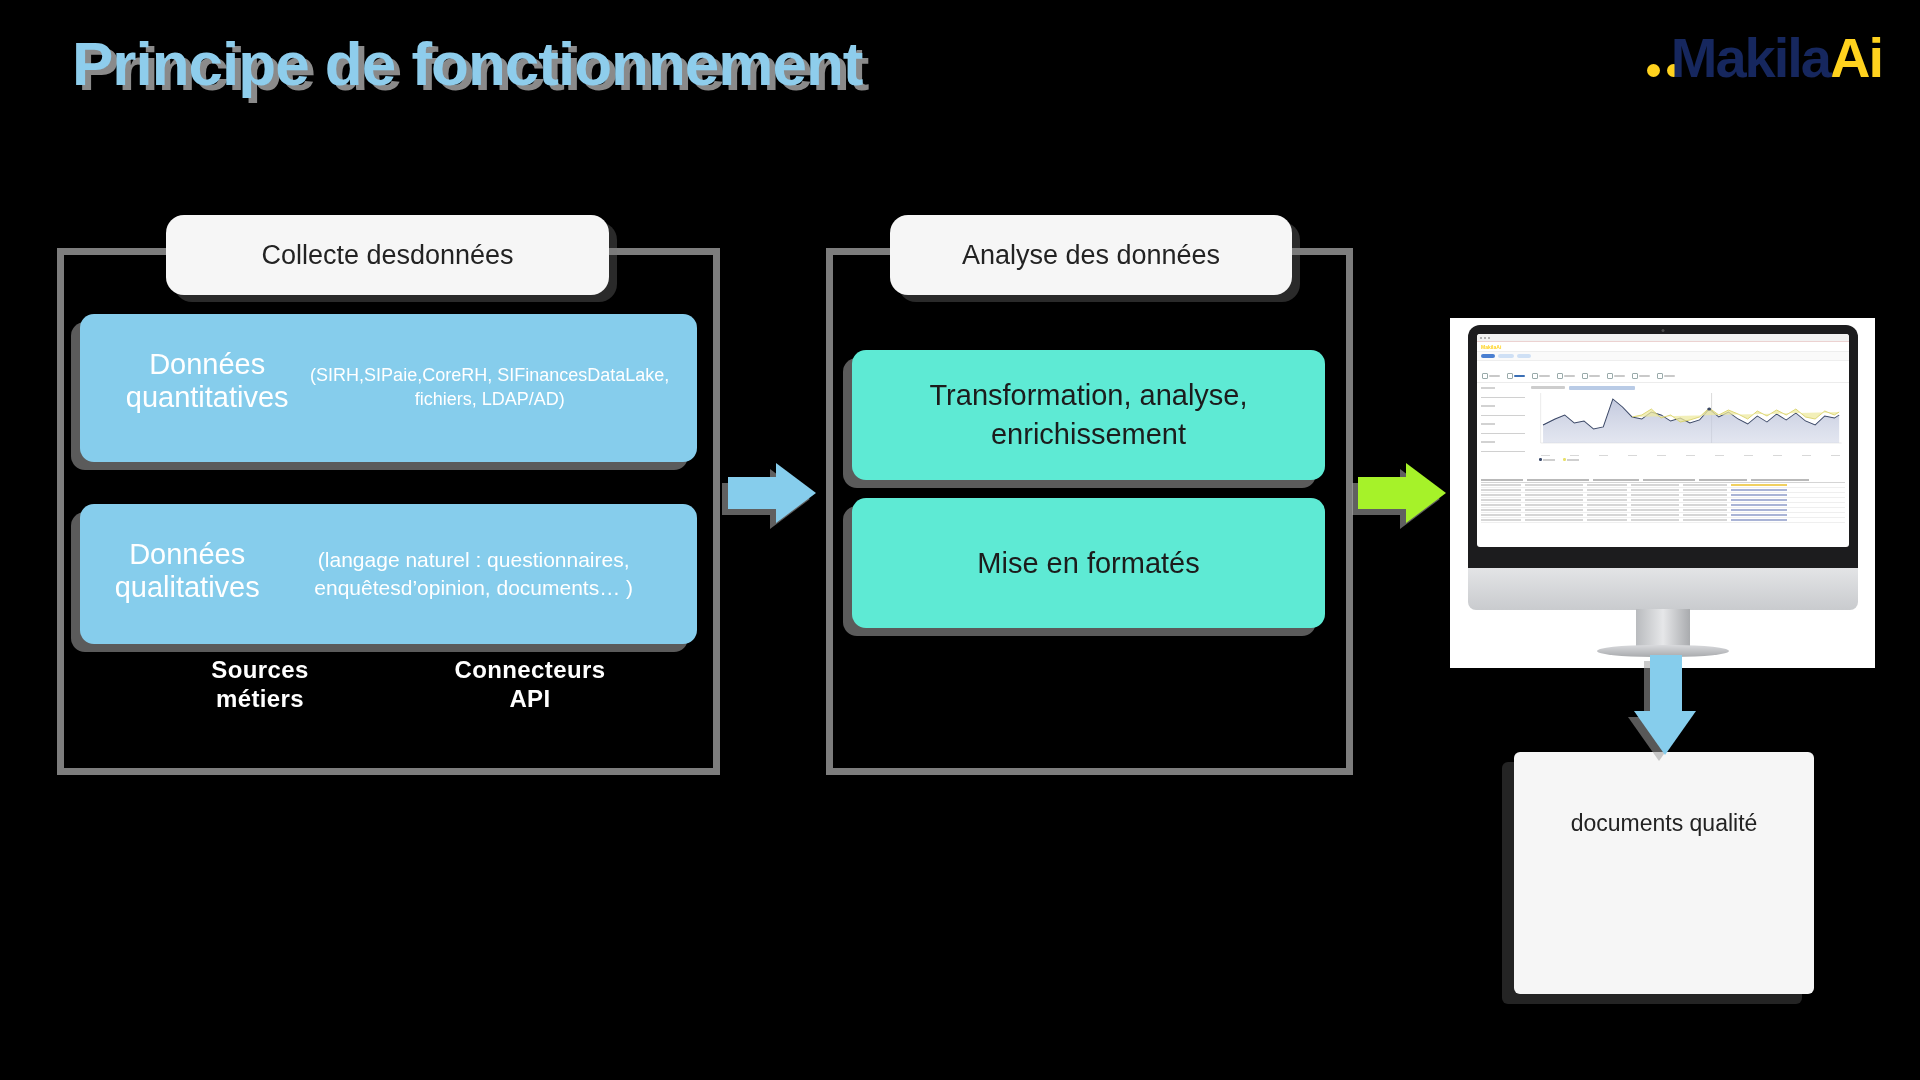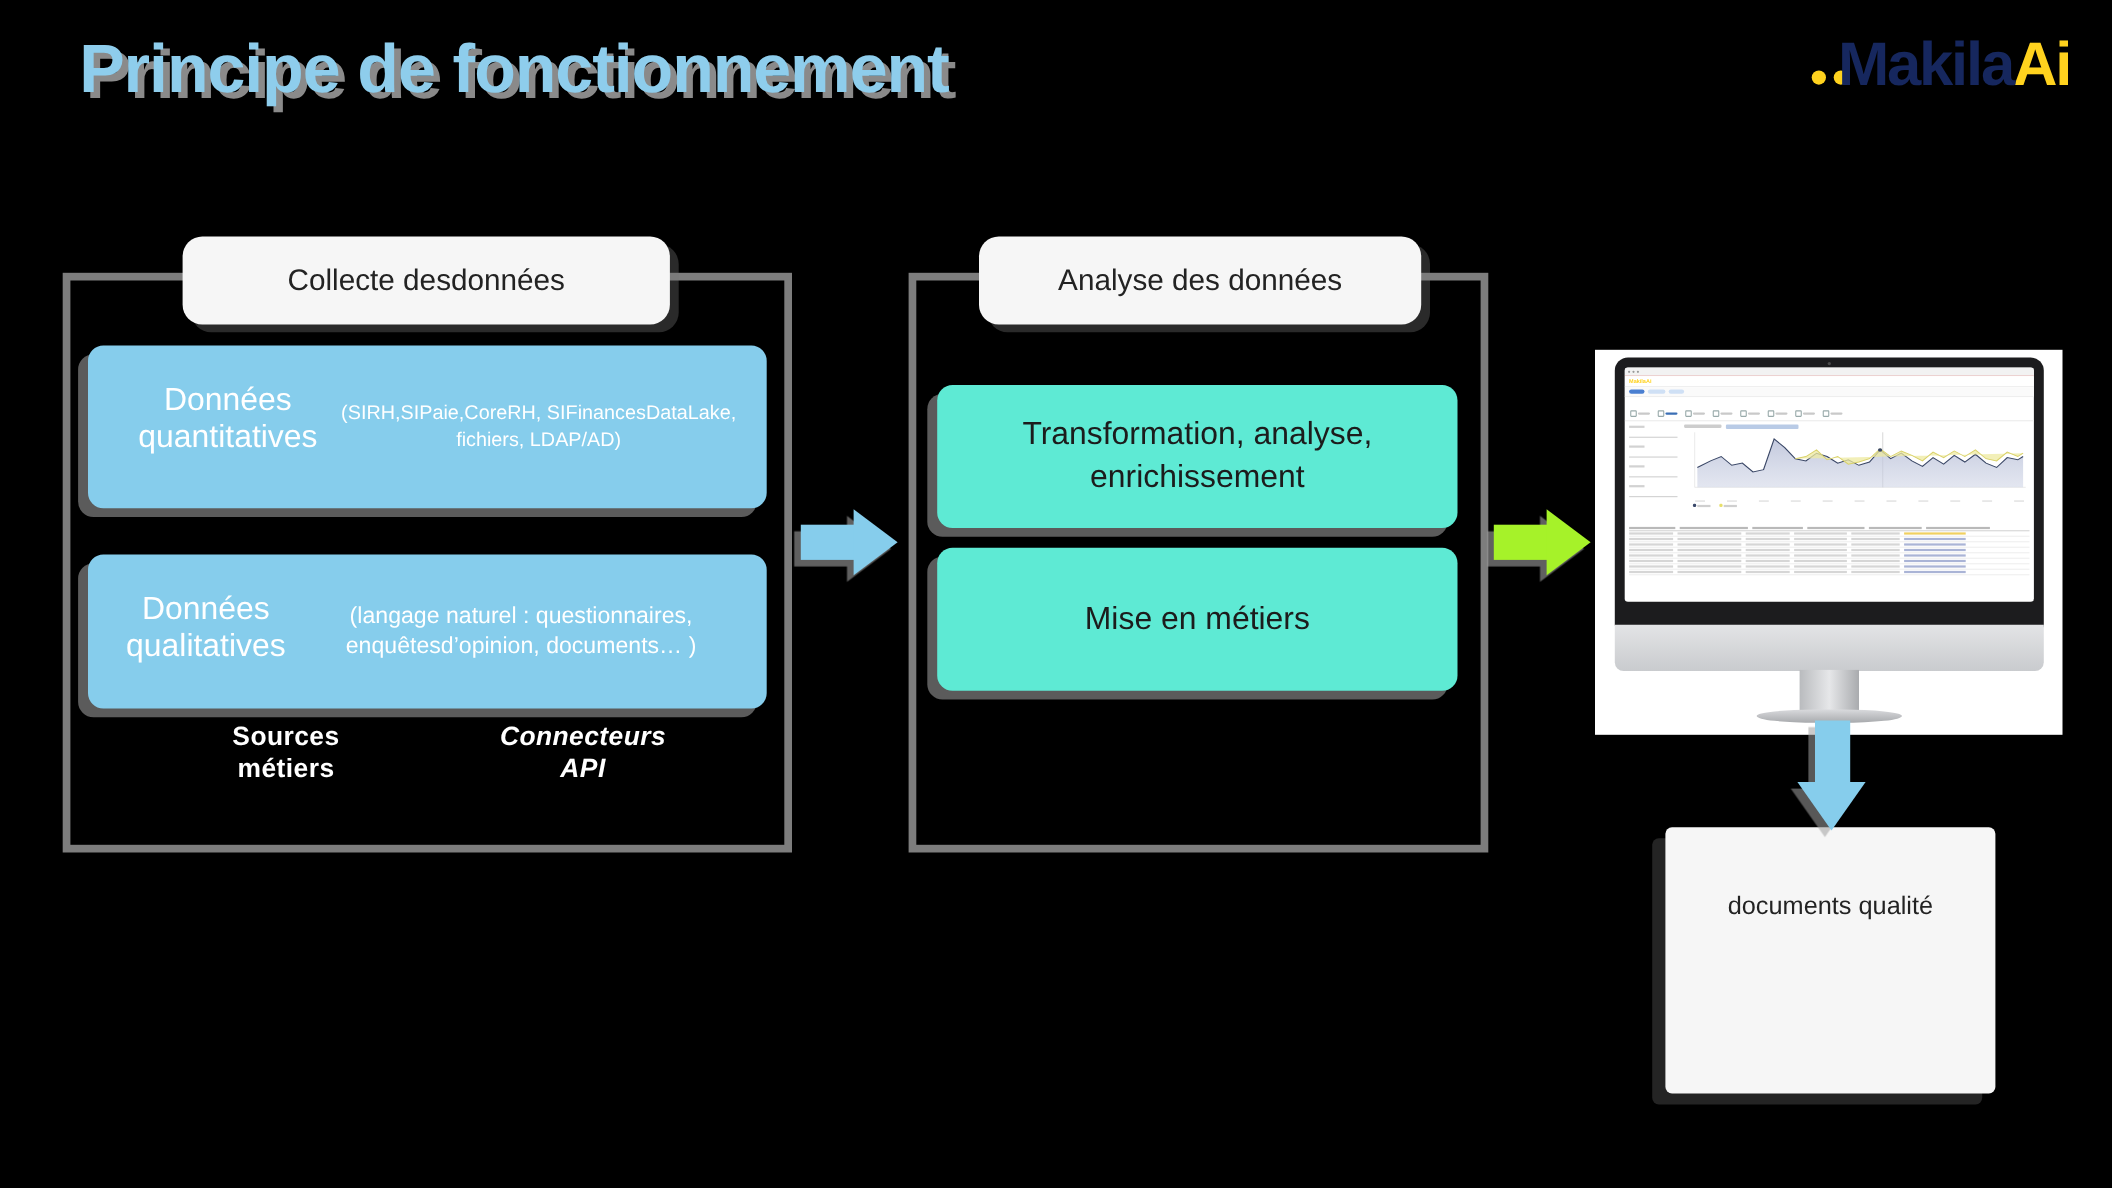--- a/index.html
+++ b/index.html
@@ -91,21 +91,21 @@
   #card-qualite{left:852px;top:498px;width:473px;height:130px;padding:6px 30px;}
   #card-qualite .card-title{font-size:29px;}
 
   
   .obscured-label{
     position:absolute;color:#ffffff;font-size:24px;font-weight:700;
     text-align:center;line-height:1.22;letter-spacing:.4px;
     z-index:5;
   }
   #label-sources-metiers{left:150px;top:655px;width:220px;}
-  #label-connecteurs-api{left:420px;top:655px;width:220px;font-style:italic;}
+  #label-connecteurs-api{left:420px;top:655px;width:220px;}
 
   
   .arrow-right{
     position:absolute;width:88px;height:60px;z-index:7;
     filter:drop-shadow(-6px 6px 0 rgba(160,160,160,.6));
   }
   .arrow-right .shaft{position:absolute;left:0;top:14px;width:52px;height:32px;}
   .arrow-right .head{
     position:absolute;left:48px;top:0;width:0;height:0;
     border-top:30px solid transparent;border-bottom:30px solid transparent;
@@ -258,21 +258,21 @@
 
   <div id="frame-analyse" class="stage-frame"></div>
 
   <div id="chip-analyse" class="frame-chip">Analyse des données</div>
 
   <div id="card-transformation" class="card card-green">
     <div class="card-title">Transformation, analyse, enrichissement</div>
   </div>
 
   <div id="card-qualite" class="card card-green">
-    <div class="card-title">Mise en métiers</div>
+    <div class="card-title">Mise en formatés</div>
   </div>
 
   <div id="arrow-analyse-ecran" class="arrow-right">
     <span class="shaft"></span>
     <span class="head"></span>
   </div>
 
   <div id="monitor-panel"></div>
   <div id="monitor">
     <div class="mon-bezel">

